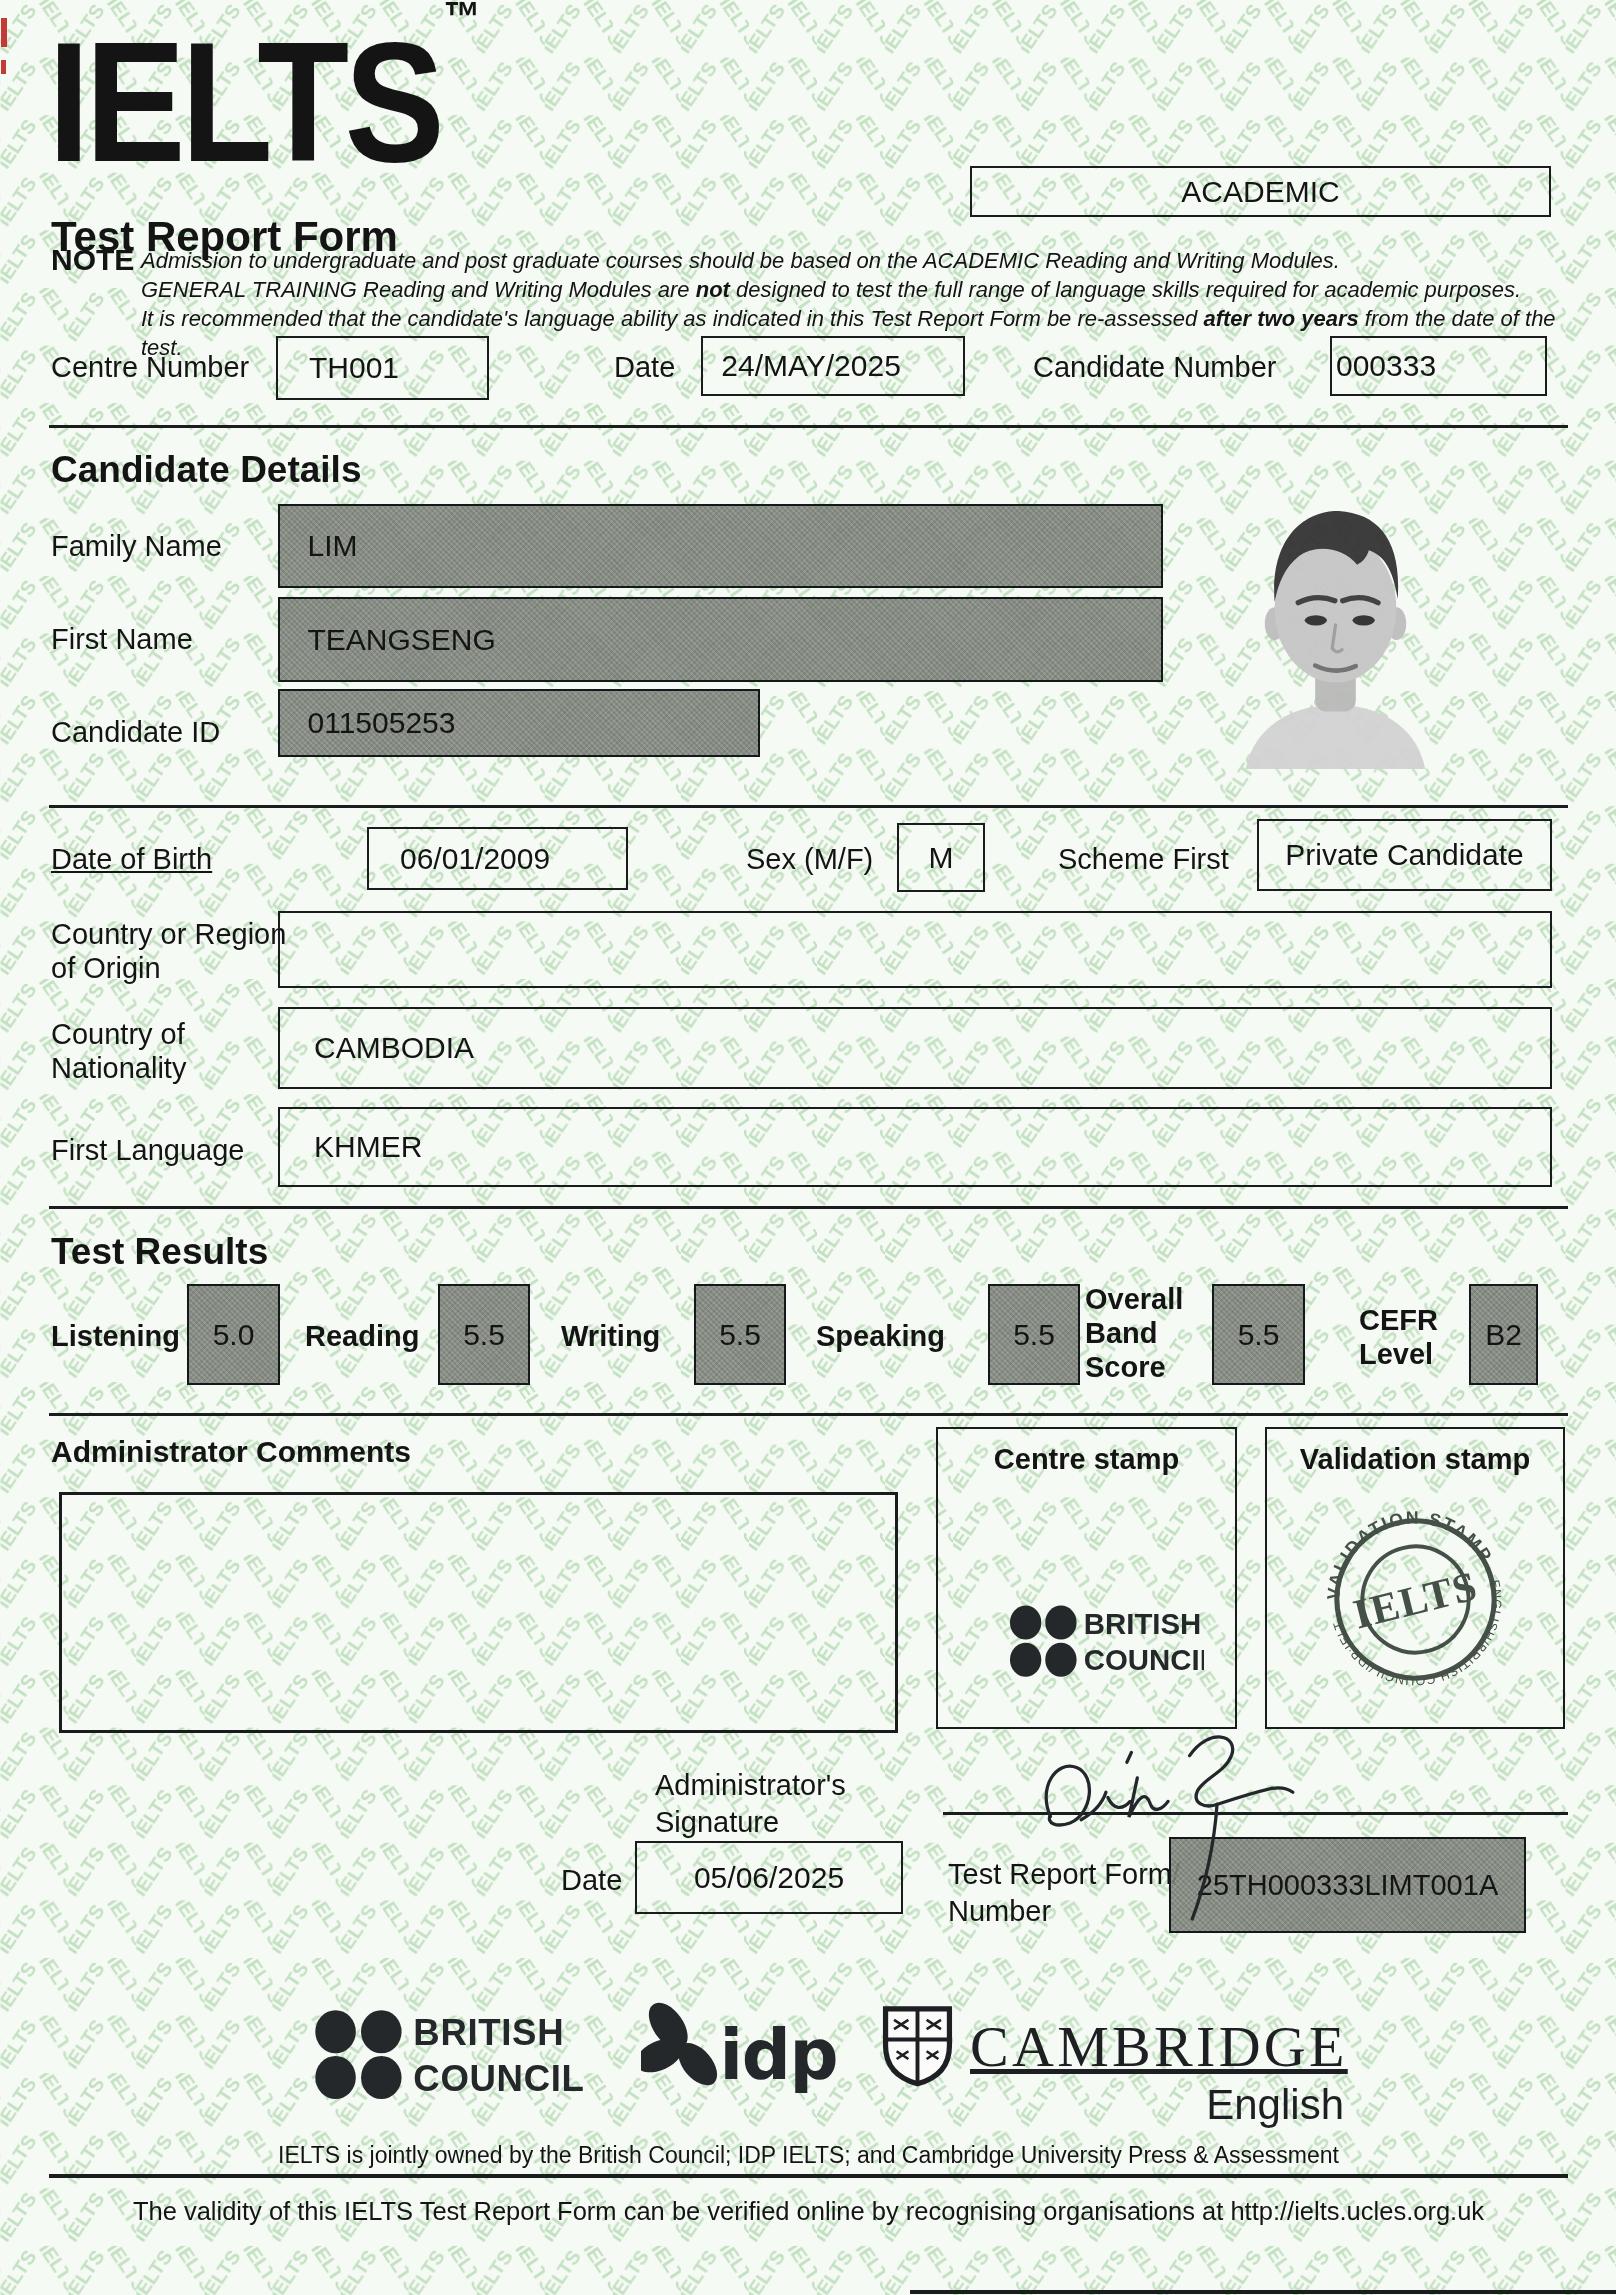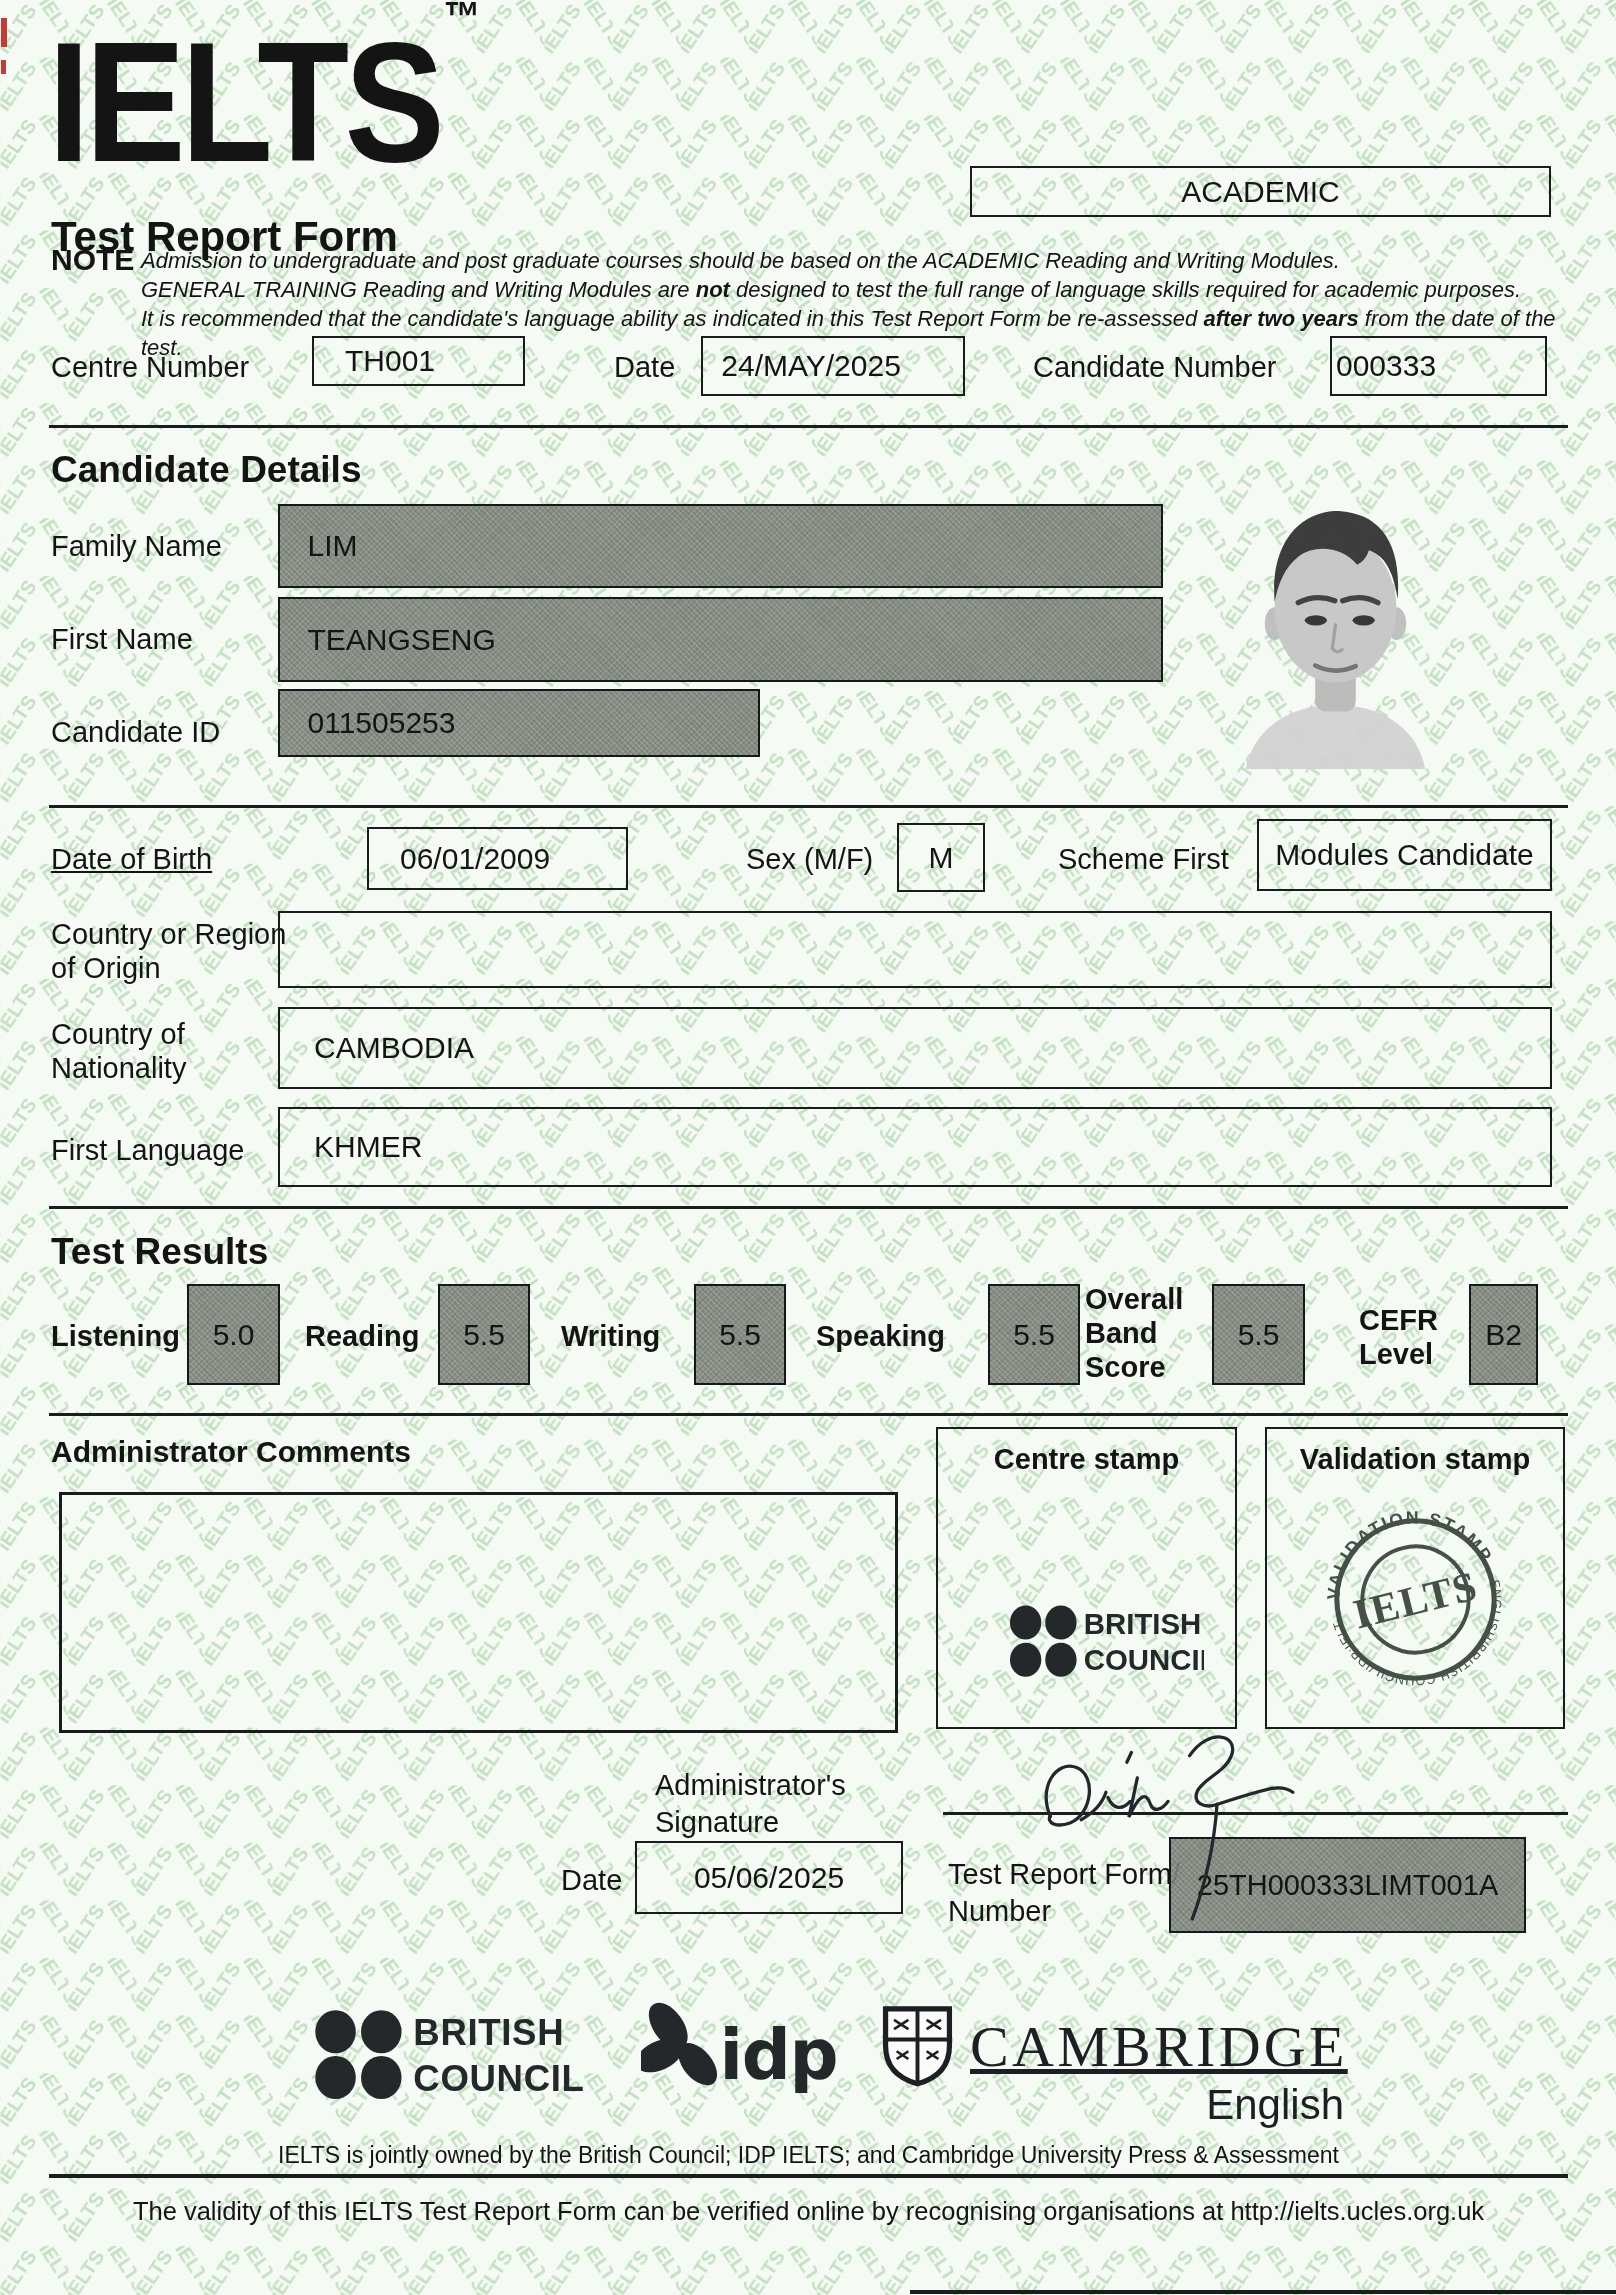--- a/index.html
+++ b/index.html
@@ -55,21 +55,21 @@
   </div>
 
   <div class="el bold" style="left:51px;top:243px;font-size:30px;">NOTE</div>
   <div class="el" style="left:141px;top:246px;width:1440px;">
     <div class="note-line">Admission to undergraduate and post graduate courses should be based on the ACADEMIC Reading and Writing Modules.</div>
     <div class="note-line"><span>GENERAL TRAINING Reading and Writing Modules are </span><span class="bold">not</span><span> designed to test the full range of language skills required for academic purposes.</span></div>
     <div class="note-line"><span>It is recommended that the candidate's language ability as indicated in this Test Report Form be re-assessed </span><span class="bold">after two years</span><span> from the date of the test.</span></div>
   </div>
 
   <div class="el lbl" style="left:51px;top:351px;">Centre Number</div>
-  <div class="fbox" style="left:276px;top:336px;width:213px;height:50px;padding-left:31px;margin-left:36px;">
+  <div class="fbox" style="left:276px;top:336px;width:213px;height:64px;padding-left:31px;">
     <span class="val">TH001</span>
   </div>
   <div class="el lbl" style="left:614px;top:351px;">Date</div>
   <div class="fbox" style="left:701px;top:336px;width:264px;height:60px;padding-left:18.3px;">
     <span class="val">24/MAY/2025</span>
   </div>
   <div class="el lbl" style="left:1033px;top:351px;">Candidate Number</div>
   <div class="fbox" style="left:1330px;top:336px;width:217px;height:60px;padding-left:4px;">
     <span class="val">000333</span>
   </div>
@@ -113,21 +113,21 @@
   <div class="el lbl" style="left:51px;top:843px;text-decoration:underline;">Date of Birth</div>
   <div class="fbox" style="left:367px;top:827px;width:261px;height:63px;padding-left:31px;">
     <span class="val">06/01/2009</span>
   </div>
   <div class="el lbl" style="left:746px;top:843px;">Sex (M/F)</div>
   <div class="fbox cen" style="left:897px;top:823px;width:88px;height:69px;">
     <span class="val">M</span>
   </div>
   <div class="el lbl" style="left:1058px;top:843px;">Scheme First</div>
   <div class="fbox cen" style="left:1257px;top:819px;width:295px;height:72px;">
-    <span class="val">Modules Candidate</span>
+    <span class="val">Private Candidate</span>
   </div>
 
   <div class="el lbl" style="left:51px;top:918px;">
     <div>Country or Region</div>
     <div>of Origin</div>
   </div>
   <div class="fbox" style="left:278px;top:911px;width:1274px;height:77px;padding-left:34px;">
     <span class="val"></span>
   </div>
 

